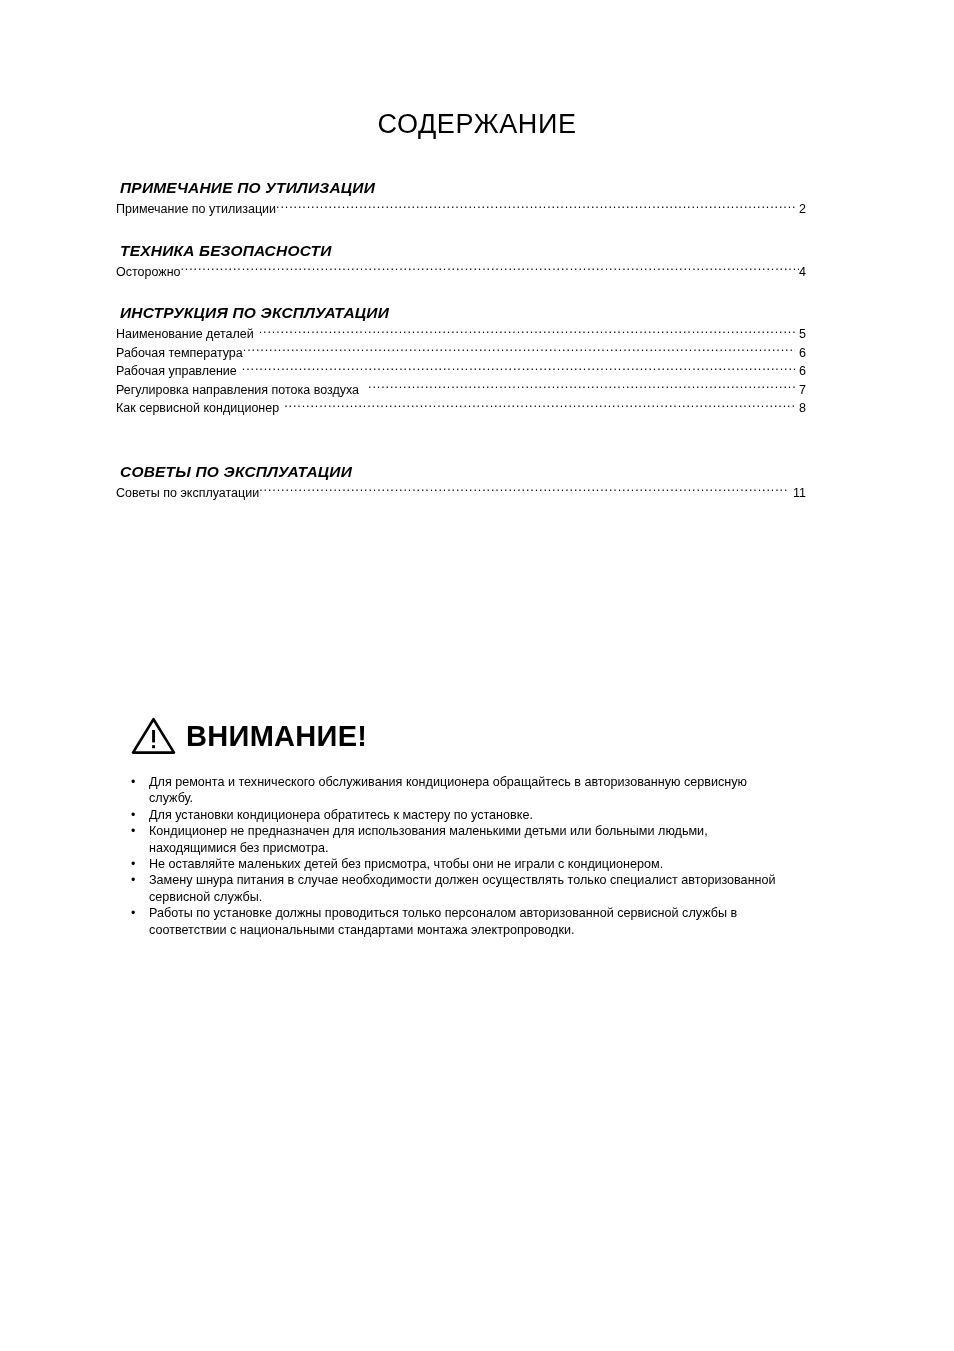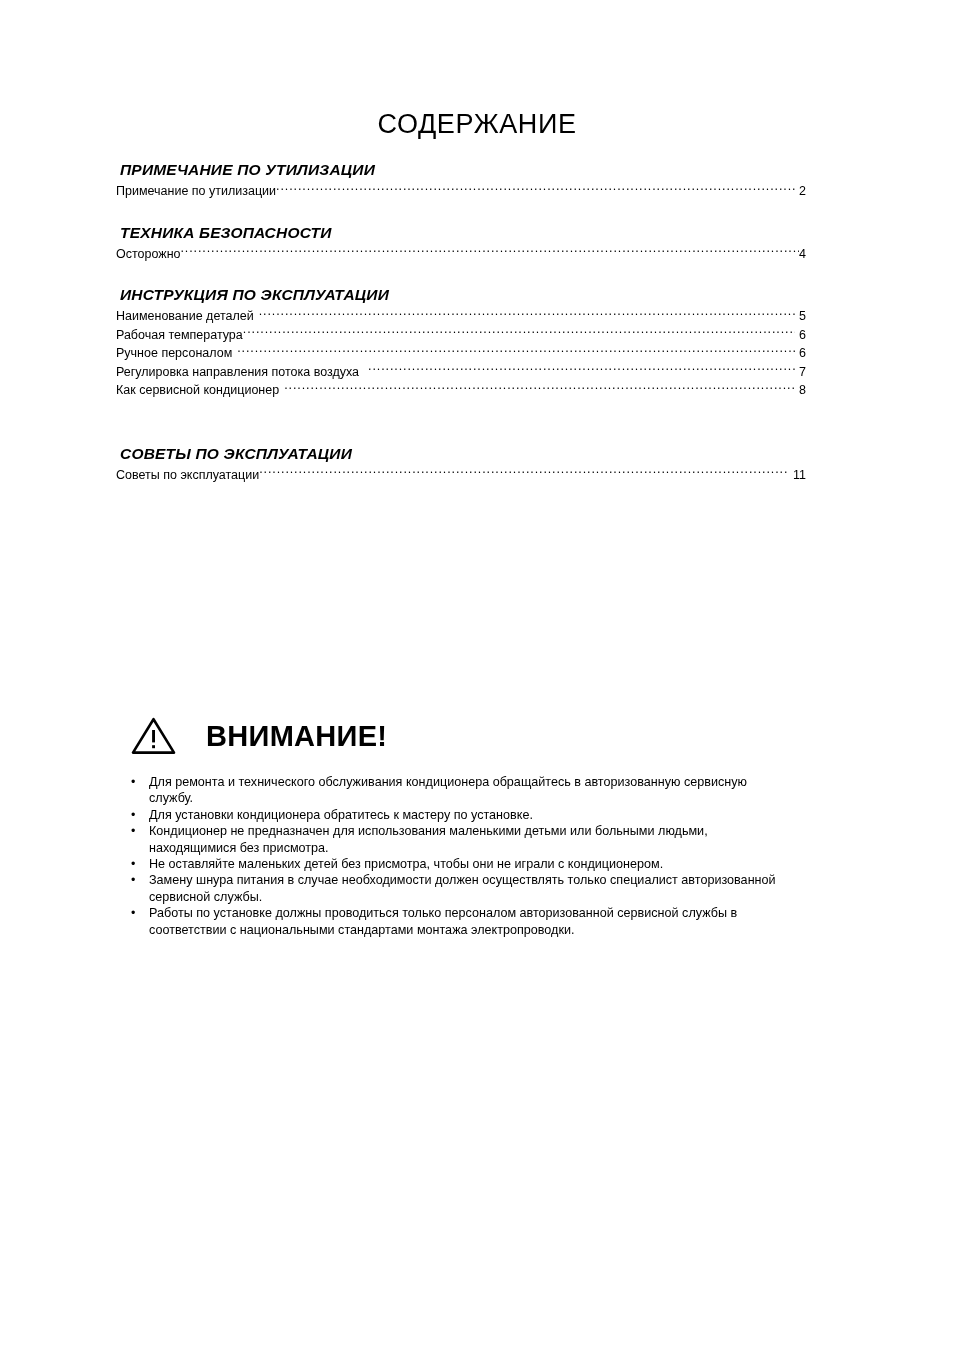--- a/index.html
+++ b/index.html
@@ -30,21 +30,21 @@
     text-align: center;
     font-size: 27px;
     font-weight: 400;
     letter-spacing: 0.6px;
     line-height: 32px;
   }
 
   
   .toc {
     position: absolute;
-    top: 160px;
+    top: 178px;
     left: 116px;
     width: 690px;
   }
 
   .toc-group {
     margin-bottom: 0;
   }
 
   .toc-heading {
     font-size: 15.5px;
@@ -128,21 +128,21 @@
     width: 48px;
     height: 42px;
     flex: 0 0 auto;
     display: block;
   }
 
   .warn-title {
     font-size: 29px;
     font-weight: bold;
     letter-spacing: 0.3px;
-    margin-left: 28px;
+    margin-left: 8px;
     line-height: 32px;
   }
 
   .warn-list {
     margin-top: 14px;
     margin-left: 0px;
   }
 
   .warn-item {
     display: flex;
@@ -202,21 +202,21 @@
             <span class="label">Наименование деталей</span>
             <span class="leader"></span>
             <span class="pagenum">5</span>
           </div>
           <div class="toc-row gap-0 pad-1">
             <span class="label">Рабочая температура</span>
             <span class="leader"></span>
             <span class="pagenum">6</span>
           </div>
           <div class="toc-row gap-1 pad-1">
-            <span class="label">Ручное персоналом</span>
+            <span class="label">Рабочая управление</span>
             <span class="leader"></span>
             <span class="pagenum">6</span>
           </div>
           <div class="toc-row gap-2 pad-1">
             <span class="label">Регулировка направления потока воздуха</span>
             <span class="leader"></span>
             <span class="pagenum">7</span>
           </div>
           <div class="toc-row gap-1 pad-1">
             <span class="label">Как сервисной кондиционер</span>

